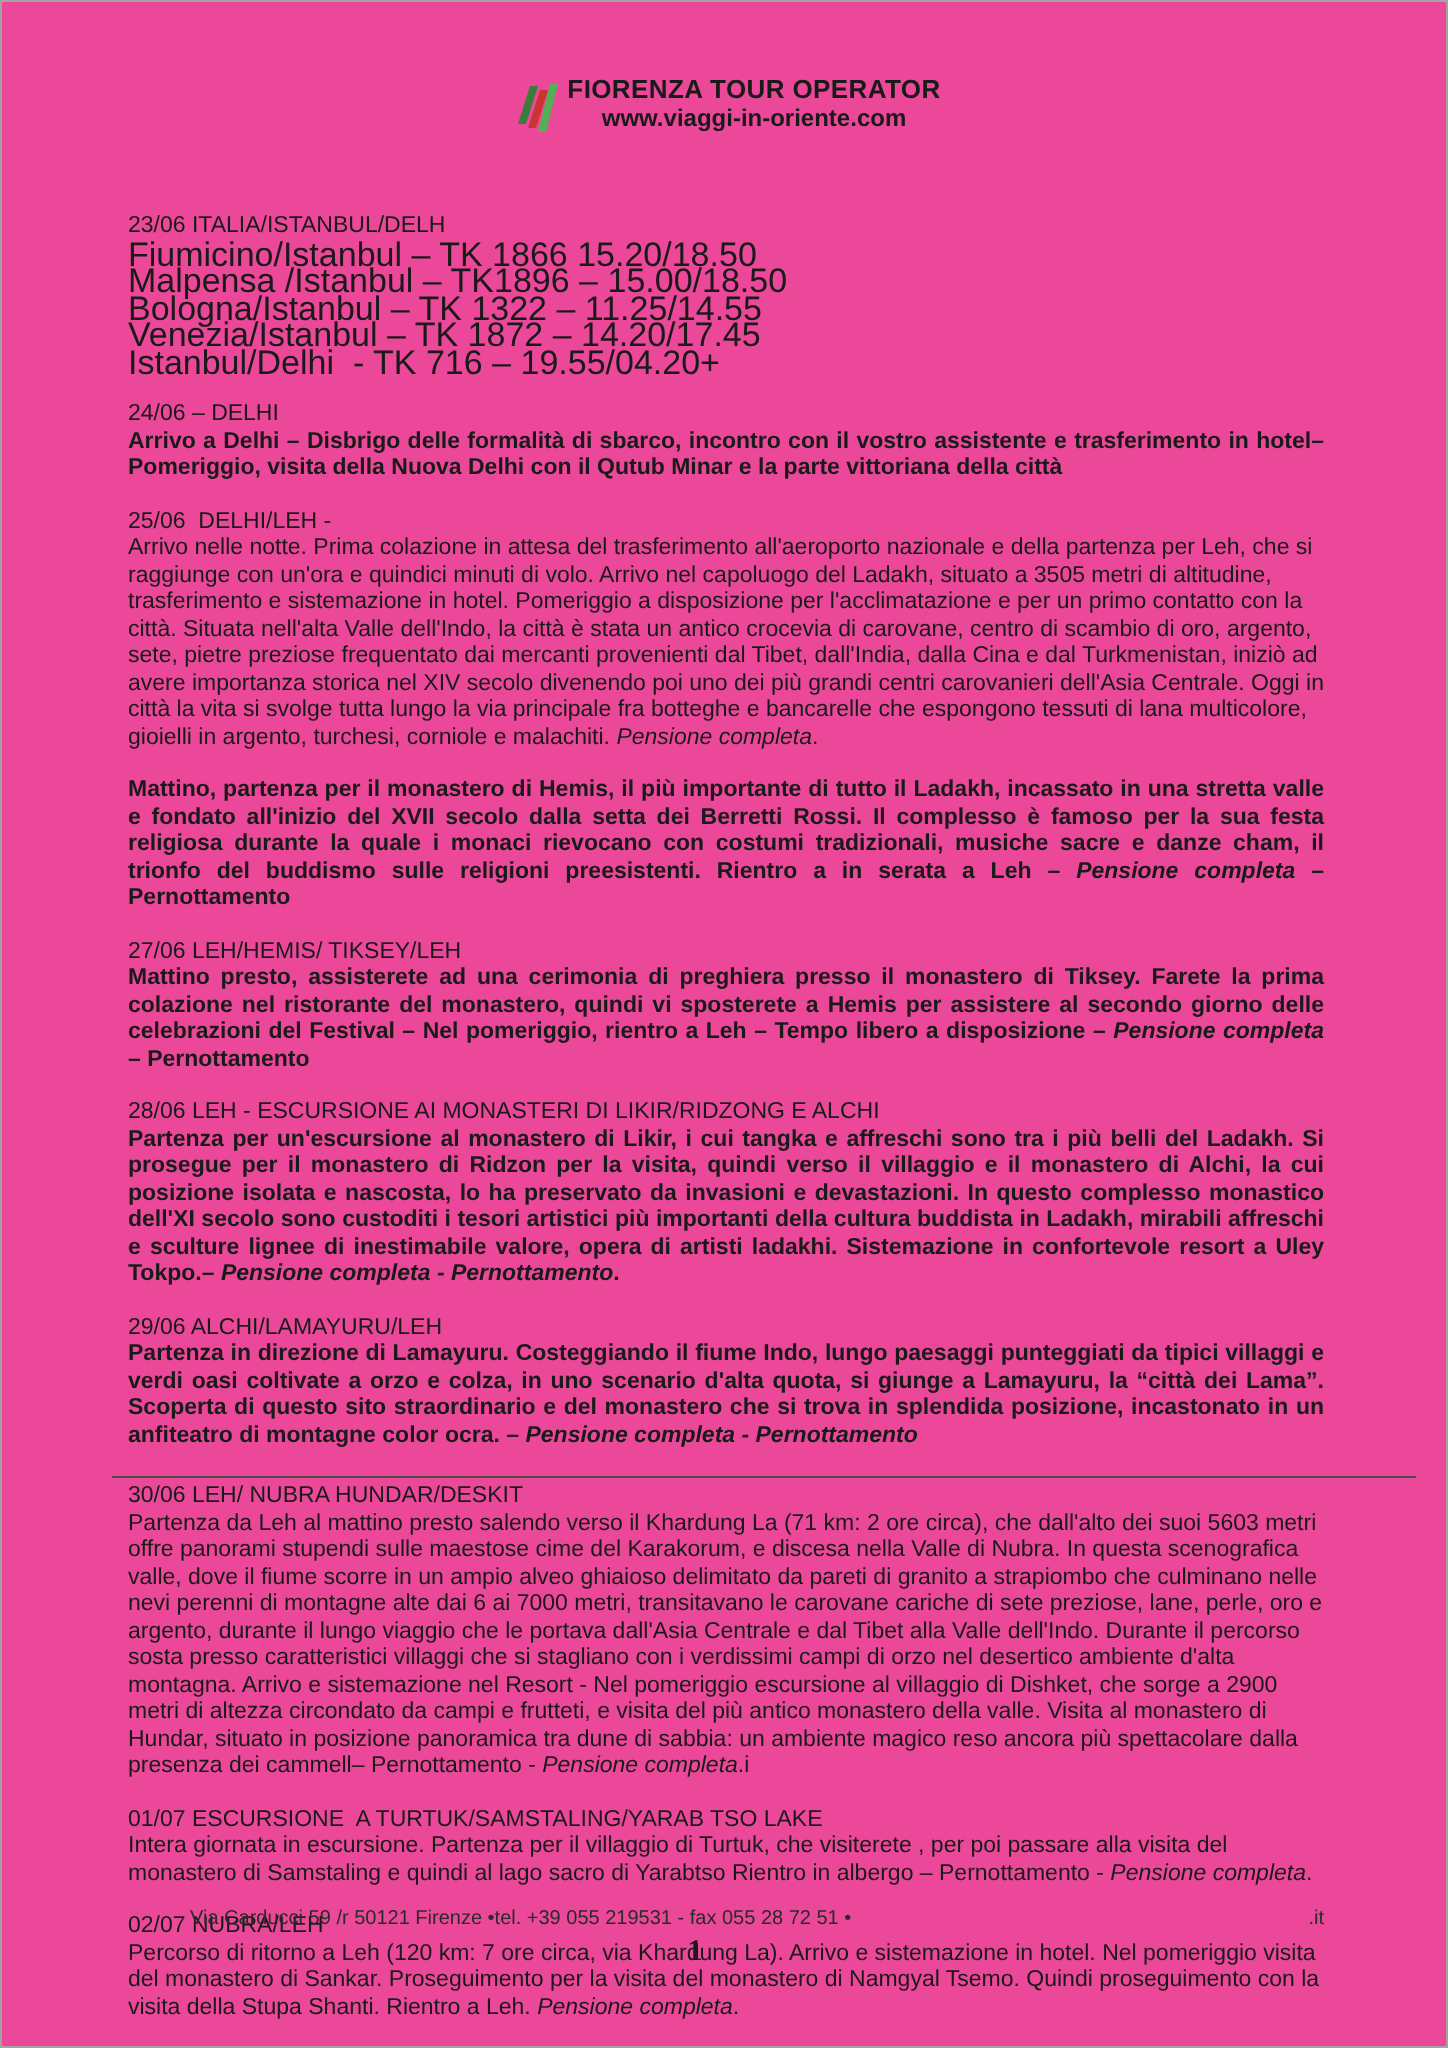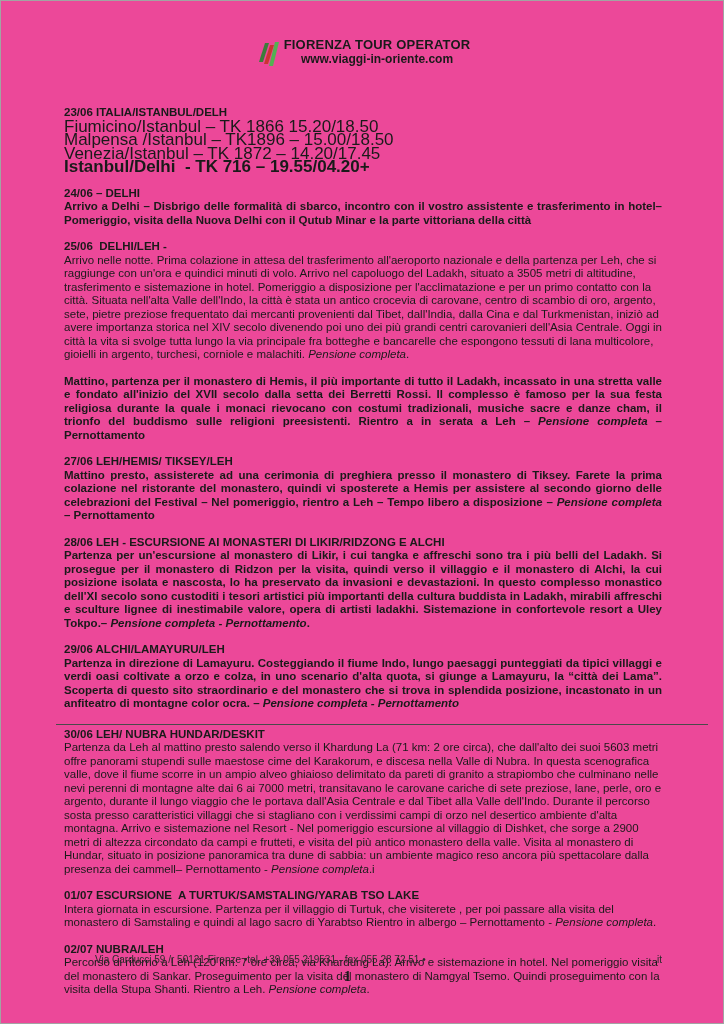--- a/index.html
+++ b/index.html
@@ -29,27 +29,27 @@
     font-size: 13px; font-weight: bold; letter-spacing: 0.2px;
     line-height: 15px; white-space: pre;
   }
   .company-site {
     font-size: 12px; font-weight: bold; line-height: 14px; white-space: pre;
   }
   
   .day { margin: 0 0 13px 0; }
   .day-heading {
     margin: 0; padding: 0;
-    font-size: 11.5px; font-weight: bold; line-height: 13.5px;
+    font-size: 11.5px; font-weight: normal; line-height: 13.5px;
     white-space: pre-wrap;
   }
   .flight-line {
     font-size: 17px; line-height: 13.5px; white-space: pre-wrap;
   }
-  .flight-line.bold { font-weight: bold; }
+  .flight-line.bold { font-weight: normal; }
   .day-paragraph {
     margin: 0; padding: 0;
     font-size: 11.5px; line-height: 13.5px;
   }
   .day-paragraph.justify { text-align: justify; font-weight: bold; }
   .day-paragraph i { font-style: italic; }
   .divider {
     border-top: 1px solid #4a4a4a;
     height: 0;
     margin: 7px -46px 3px -8px;
@@ -92,20 +92,21 @@
           <div class="company-site">www.viaggi-in-oriente.com</div>
         </div>
       </div>
     </header>
 
     <main id="itinerary">
         <section class="day">
           <h2 class="day-heading">23/06 ITALIA/ISTANBUL/DELH</h2>
           <div class="flight-line">Fiumicino/Istanbul – TK 1866 15.20/18.50</div>
           <div class="flight-line">Malpensa /Istanbul – TK1896 – 15.00/18.50</div>
+          <div class="flight-line">Bologna/Istanbul – TK 1322 – 11.25/14.55</div>
           <div class="flight-line">Venezia/Istanbul – TK 1872 – 14.20/17.45</div>
           <div class="flight-line bold">Istanbul/Delhi  - TK 716 – 19.55/04.20+</div>
         </section>
         <section class="day">
           <h2 class="day-heading">24/06 – DELHI</h2>
           <p class="day-paragraph justify"><span>Arrivo a Delhi – Disbrigo delle formalità di sbarco, incontro con il vostro assistente  e  trasferimento  in hotel– Pomeriggio, visita della Nuova Delhi con il Qutub Minar e la parte vittoriana della città</span></p>
         </section>
         <section class="day">
           <h2 class="day-heading">25/06  DELHI/LEH -</h2>
           <p class="day-paragraph"><span>Arrivo nelle notte. Prima colazione in attesa del trasferimento all'aeroporto nazionale e della partenza per Leh, che si raggiunge con un'ora e quindici minuti di volo. Arrivo nel capoluogo del Ladakh, situato a 3505 metri di altitudine, trasferimento e sistemazione in hotel. Pomeriggio a disposizione per l'acclimatazione e per un primo contatto con la città. Situata nell'alta Valle dell'Indo, la città è stata un antico crocevia di carovane, centro di scambio di oro, argento, sete, pietre preziose frequentato dai mercanti provenienti dal Tibet, dall'India, dalla Cina e dal Turkmenistan, iniziò ad avere importanza storica nel XIV secolo divenendo poi uno dei più grandi centri carovanieri dell'Asia Centrale. Oggi in città la vita si svolge tutta lungo la via principale fra botteghe e bancarelle che espongono tessuti di lana multicolore, gioielli in argento, turchesi, corniole e malachiti. </span><i>Pensione completa</i><span>.</span></p>

